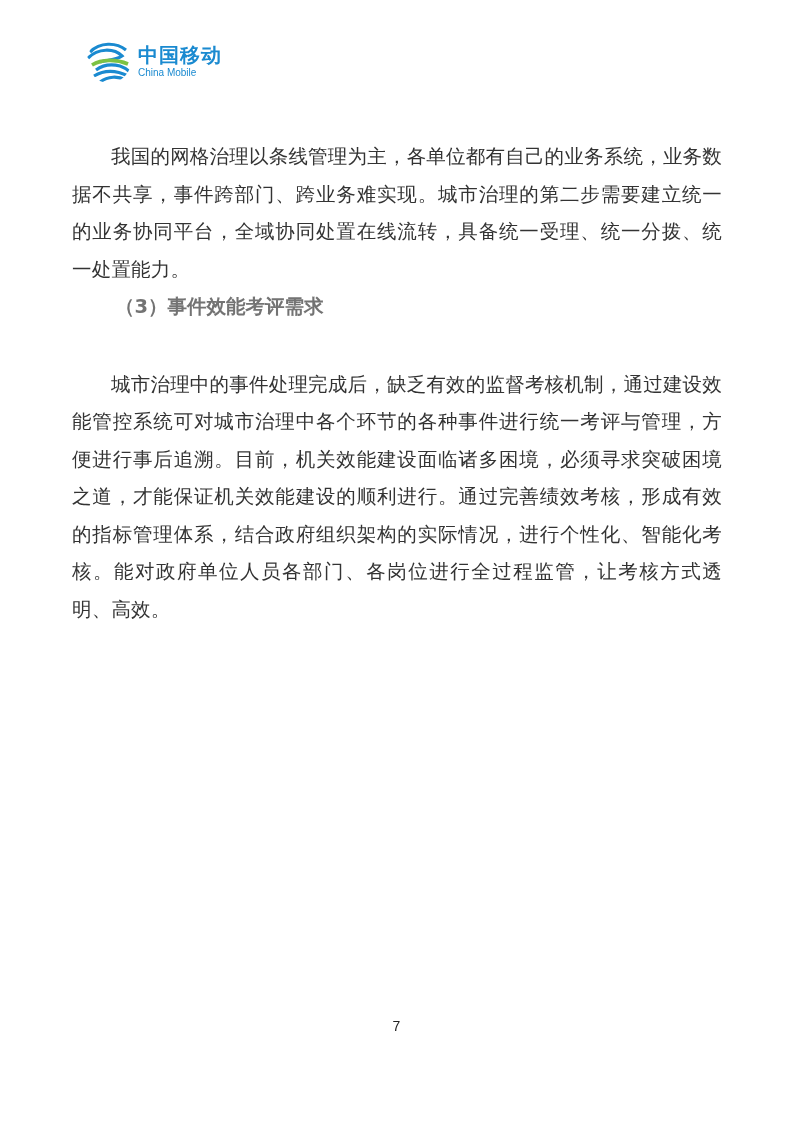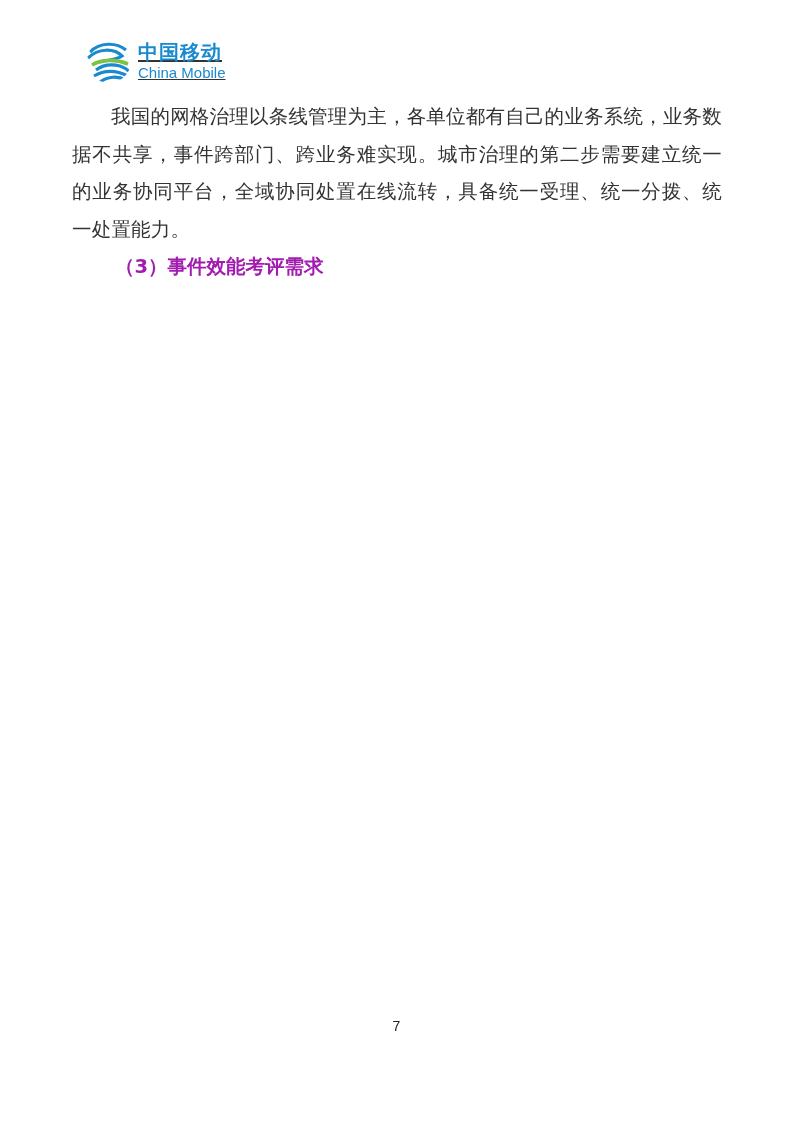--- a/index.html
+++ b/index.html
@@ -16,54 +16,54 @@
       top: 38px;
       display: flex;
       align-items: center;
     }
     .logo-mark { width: 46px; height: 46px; }
     .logo-text {
       margin-left: 6px;
       display: flex;
       flex-direction: column;
       line-height: 1;
-      text-decoration: underline;
     }
     .logo-cn {
       font-size: 20px;
       font-weight: bold;
       color: #1a8ad0;
       letter-spacing: 1px;
     }
     .logo-en {
       font-family: "Liberation Sans", sans-serif;
-      font-size: 15px;
+      font-size: 10px;
       color: #1a8ad0;
       margin-top: 3px;
     }
     .content {
       position: absolute;
       left: 72px;
       top: 98px;
       width: 650px;
     }
     .para {
       font-size: 19.5px;
       line-height: 37.5px;
       text-indent: 2em;
       text-align: justify;
       letter-spacing: 0.2px;
       color: #333333;
+      margin-top: 40px;
     }
     .heading {
       font-size: 19.5px;
       line-height: 37.5px;
       font-weight: bold;
       padding-left: 2.2em;
-      color: #a21caf;
+      color: #737373;
     }
     .page-number {
       position: absolute;
       left: 0;
       width: 793px;
       top: 1018px;
       text-align: center;
       font-family: "Liberation Sans", sans-serif;
       font-size: 14px;
       color: #222222;
@@ -91,15 +91,16 @@
   </svg>
   <div class="logo-text">
     <span class="logo-cn">中国移动</span>
     <span class="logo-en">China Mobile</span>
   </div>
 </div>
 
 <div class="content">
   <p class="para">我国的网格治理以条线管理为主，各单位都有自己的业务系统，业务数据不共享，事件跨部门、跨业务难实现。城市治理的第二步需要建立统一的业务协同平台，全域协同处置在线流转，具备统一受理、统一分拨、统一处置能力。</p>
   <p class="heading">（3）事件效能考评需求</p>
+  <p class="para">城市治理中的事件处理完成后，缺乏有效的监督考核机制，通过建设效能管控系统可对城市治理中各个环节的各种事件进行统一考评与管理，方便进行事后追溯。目前，机关效能建设面临诸多困境，必须寻求突破困境之道，才能保证机关效能建设的顺利进行。通过完善绩效考核，形成有效的指标管理体系，结合政府组织架构的实际情况，进行个性化、智能化考核。能对政府单位人员各部门、各岗位进行全过程监管，让考核方式透明、高效。</p>
 </div>
 
 <div class="page-number">7</div>
 
 </body></html>

